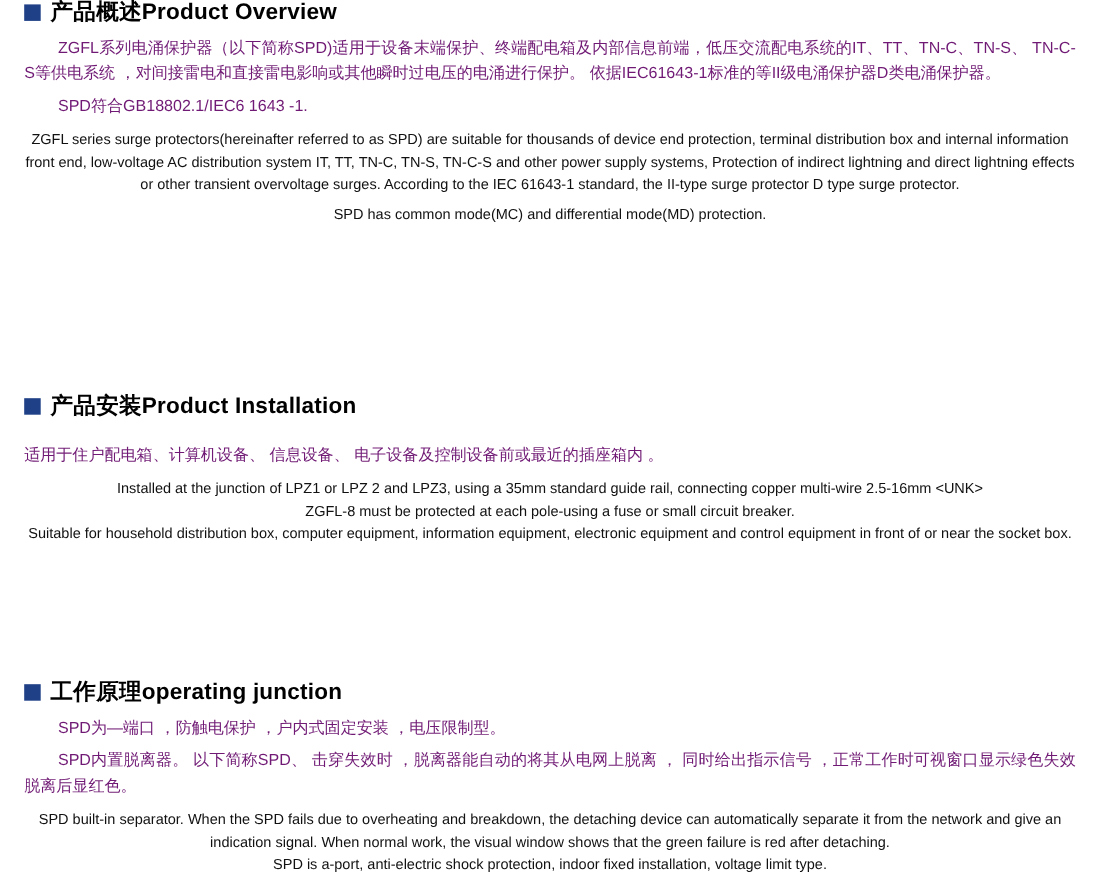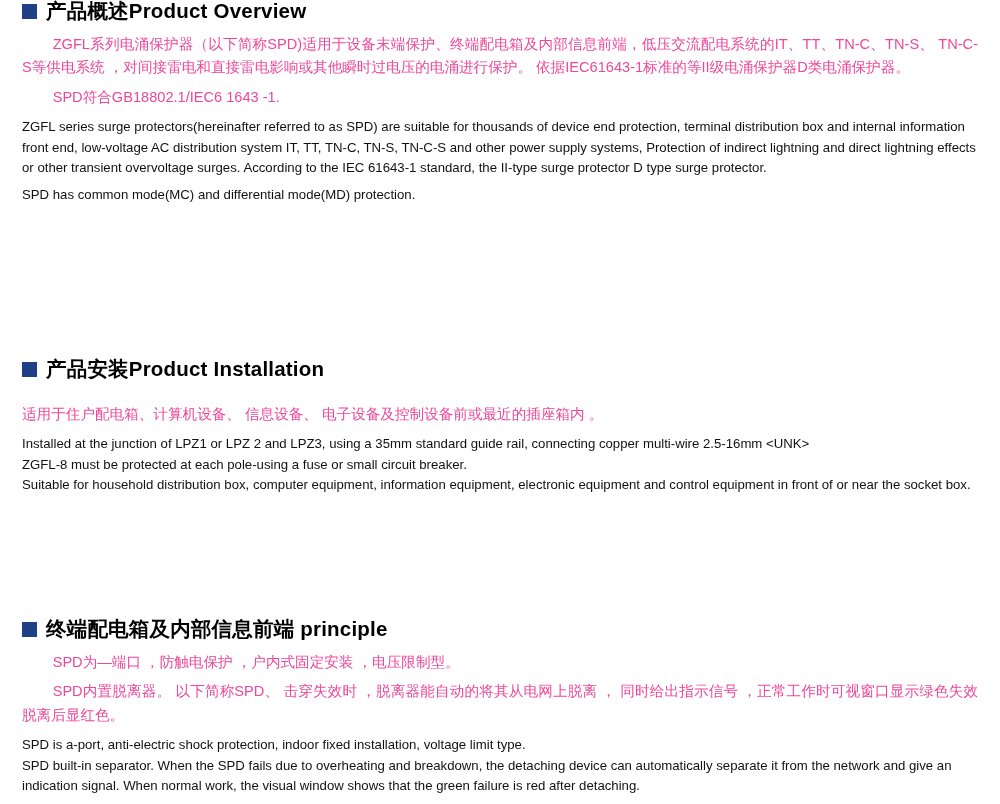--- a/index.html
+++ b/index.html
@@ -50,33 +50,33 @@
     letter-spacing: 0.2px;
     color: #000;
     white-space: nowrap;
     line-height: 1.1;
   }
 
   
   .cn-p {
     font-size: 14.6px;
     line-height: 1.62;
-    color: #ec4899;
+    color: #701a75;
     margin: 0;
     text-align: justify;
   }
   .cn-indent {
     text-indent: 2.1em;
   }
   .en-p {
     font-size: 13.2px;
     line-height: 1.55;
     color: #111;
     margin: 0;
-    text-align: left;
+    text-align: center;
   }
   .gap-sm { height: 6px; }
   .block-en { margin-top: 8px; }
 
   
   #sec-overview   { top: 0px; }
   #sec-install    { top: 358px; }
   #sec-principle  { top: 618px; }
 
   .cn-body-1 { margin-top: 10px; }
@@ -116,26 +116,26 @@
     <div class="block-en">
       <p class="en-p">Installed at the junction of LPZ1 or LPZ 2 and LPZ3, using a 35mm standard guide rail, connecting copper multi-wire 2.5-16mm &lt;UNK&gt;</p>
       <p class="en-p">ZGFL-8 must be protected at each pole-using a fuse or small circuit breaker.</p>
       <p class="en-p">Suitable for household distribution box, computer equipment, information equipment, electronic equipment and control equipment in front of or near the socket box.</p>
     </div>
   </div>
 
   <div class="section" id="sec-principle">
     <div class="sec-head">
       <span class="sec-marker"></span>
-      <span class="sec-title">终端配电箱及内部信息前端 principle</span>
+      <span class="sec-title">工作原理operating junction</span>
     </div>
     <div class="cn-body-1">
       <p class="cn-p cn-indent">SPD为—端口 ，防触电保护 ，户内式固定安装 ，电压限制型。</p>
       <div class="gap-sm"></div>
       <p class="cn-p cn-indent">SPD内置脱离器。 以下简称SPD、 击穿失效时 ，脱离器能自动的将其从电网上脱离 ， 同时给出指示信号 ，正常工作时可视窗口显示绿色失效脱离后显红色。</p>
     </div>
     <div class="block-en">
+      <p class="en-p">SPD built-in separator. When the SPD fails due to overheating and breakdown, the detaching device can automatically separate it from the network and give an indication signal. When normal work, the visual window shows that the green failure is red after detaching.</p>
       <p class="en-p">SPD is a-port, anti-electric shock protection, indoor fixed installation, voltage limit type.</p>
-      <p class="en-p">SPD built-in separator. When the SPD fails due to overheating and breakdown, the detaching device can automatically separate it from the network and give an indication signal. When normal work, the visual window shows that the green failure is red after detaching.</p>
     </div>
   </div>
 
 </div>
 
 </body></html>

